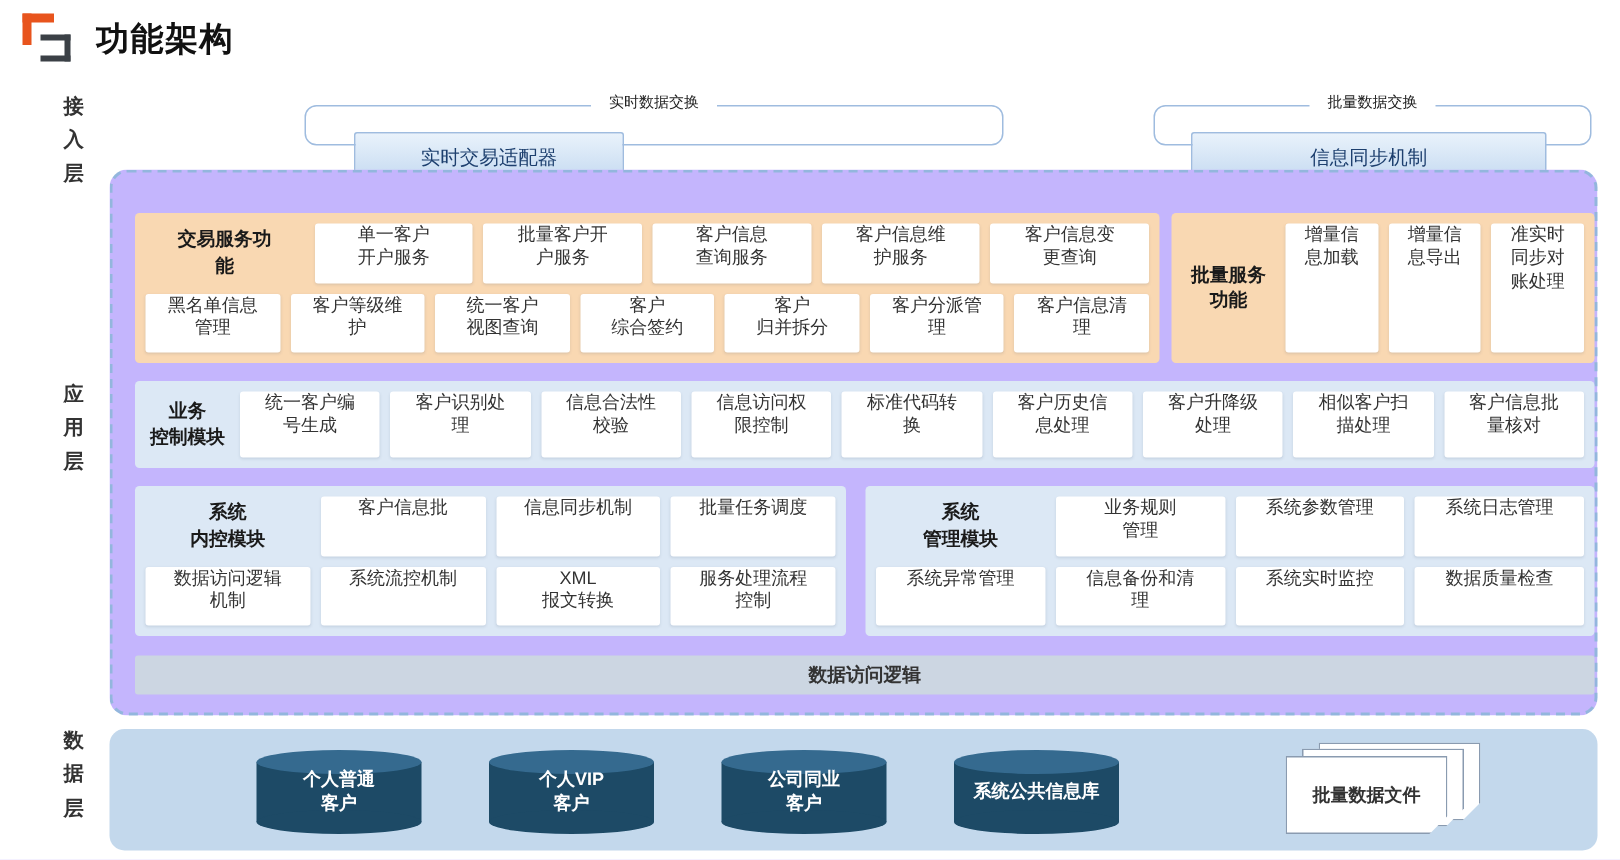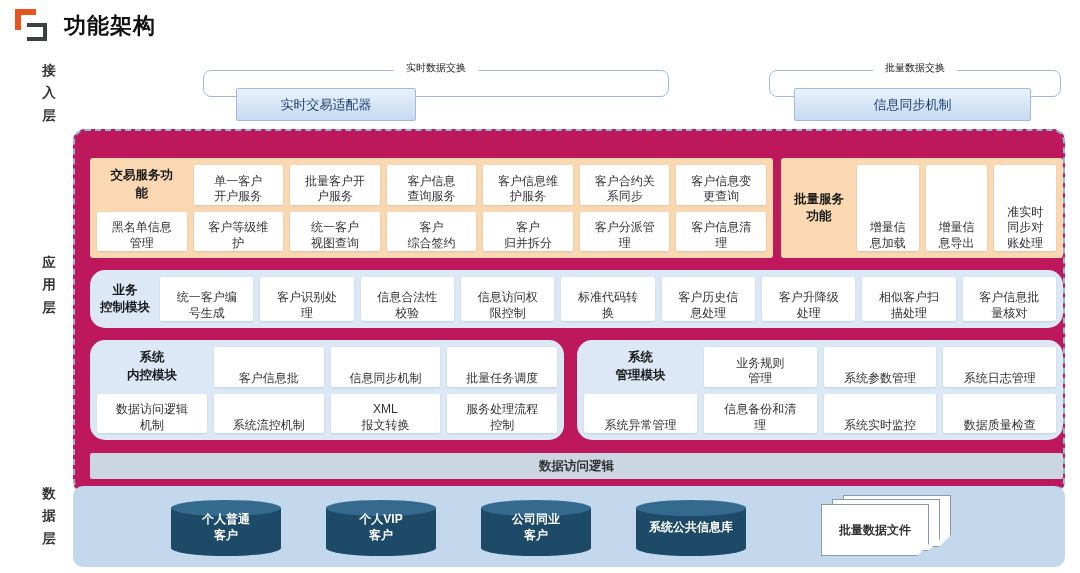--- a/index.html
+++ b/index.html
@@ -32,35 +32,35 @@
   .topbtn { position:absolute; top:88px; height:33px; display:flex; align-items:center; justify-content:center;
             font-size:13px; font-weight:400; color:#1d3f6e;
             background:linear-gradient(180deg,var(--button-grad-top,#e9f2fb),var(--button-grad-bottom,#c5daf1));
             border:1px solid var(--accent-border,#9fbcdf); border-radius:2px; }
   #btn-rt1 { left:236px; width:180px; }
   #btn-rt2 { left:450px; width:179px; }
   #btn-bt1 { left:794px; width:237px; }
 
   
   #app-box { position:absolute; left:73px; top:113px; width:992px; height:364px;
-             border:2px dashed var(--dashed-border,#93b6dd); border-radius:12px; background:#be185d;margin-top:16px; }
+             border:2px dashed var(--dashed-border,#93b6dd); border-radius:12px; background:#c4b5fd; }
 
   .sec { position:absolute; border-radius:3px; padding:7px; display:flex; flex-direction:column; gap:7px; }
   .hrow { flex-direction:row; }
   .orange { background:var(--orange-bg,#f9d8b2); }
-  .blue   { background:var(--blue-bg,#dce8f5);border-radius:15px; }
+  .blue   { background:var(--blue-bg,#dce8f5); }
   .row { display:flex; gap:7px; flex:1; min-height:0; }
 
   #sec-ts { left:15px;  top:27px;  width:683px; height:100px; }
   #sec-bs { left:706px; top:27px;  width:282px; height:100px; }
   #sec-bc { left:15px;  top:139px; width:973px; height:58px; }
   #sec-si { left:15px;  top:209px; width:474px; height:100px; }
   #sec-sm { left:502px; top:209px; width:486px; height:100px; }
 
-  .wbox { flex:1; background:#fff; border-radius:2px; display:flex; align-items:flex-end; justify-content:center;
+  .wbox { flex:1; background:#fff; border-radius:2px; display:flex; align-items:flex-start; justify-content:center;
           text-align:center; font-size:12px; color:#333; line-height:1.28; box-shadow:0 1px 2px rgba(60,80,110,.15); }
   .wbox span { white-space:pre-line; }
   .sec-label { flex:1; display:flex; align-items:center; justify-content:center; text-align:center;
                font-size:12.5px; font-weight:700; color:#1a1a1a; line-height:1.4; }
   .sec-label span { white-space:pre-line; }
   .fw64 { flex:0 0 62px; }
   .fw58 { flex:0 0 56px; }
 
   #data-access-bar { position:absolute; left:15px; top:322px; width:973px; height:26px;
                      background:var(--bar-bg,#ccd6e2); border-radius:2px; display:flex; align-items:center;
@@ -74,21 +74,21 @@
          display:flex; align-items:center; justify-content:center; margin-top:2px; }
   .cyl::before { content:""; position:absolute; left:0; top:-8px; width:100%; height:16px; border-radius:50%;
                  background:var(--cylinder-top,#356a8f); }
   .cyl::after  { content:""; position:absolute; left:0; bottom:-8px; width:100%; height:16px; border-radius:50%;
                  background:var(--cylinder-body,#1d4a66); }
   .cyl span { position:relative; z-index:2; color:#fff; font-size:12px; font-weight:700; text-align:center;
               line-height:1.3; white-space:pre-line; }
 
   #filestack { position:absolute; left:748px; top:9px; width:140px; height:64px; }
   .sheet { position:absolute; width:108px; height:52px; background:#fff; border:1px solid #8a9bb0;
-           clip-path:polygon(0 0,100% 0,100% calc(100% - 12px),calc(100% - 12px) 100%,0 100%); }
+           clip-path:polygon(0 0,100% 0,100% calc(100% - 12px),calc(100% - 12px) 100%,0 100%);margin-left:36px; }
   .s1 { left:0;  top:9px; z-index:3; display:flex; align-items:center; justify-content:center; }
   .s2 { left:11px; top:4px; z-index:2; }
   .s3 { left:22px; top:0;  z-index:1; }
   .s1 span { font-size:12px; color:#333; font-weight:600; }
 </style>
 </head>
 <body>
 
 <div id="canvas">
 
@@ -132,24 +132,20 @@
           </div>
           <div class="wbox">
             <span>客户信息
 查询服务</span>
           </div>
           <div class="wbox">
             <span>客户信息维
 护服务</span>
           </div>
           <div class="wbox">
-            <span>客户合约关
-系同步</span>
-          </div>
-          <div class="wbox">
             <span>客户信息变
 更查询</span>
           </div>
         </div>
       <div class="row">
           <div class="wbox">
             <span>黑名单信息
 管理</span>
           </div>
           <div class="wbox">

